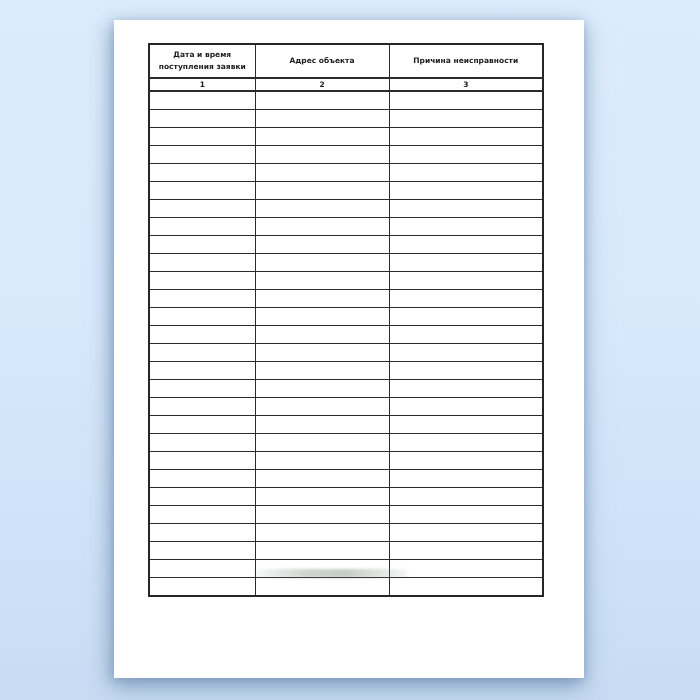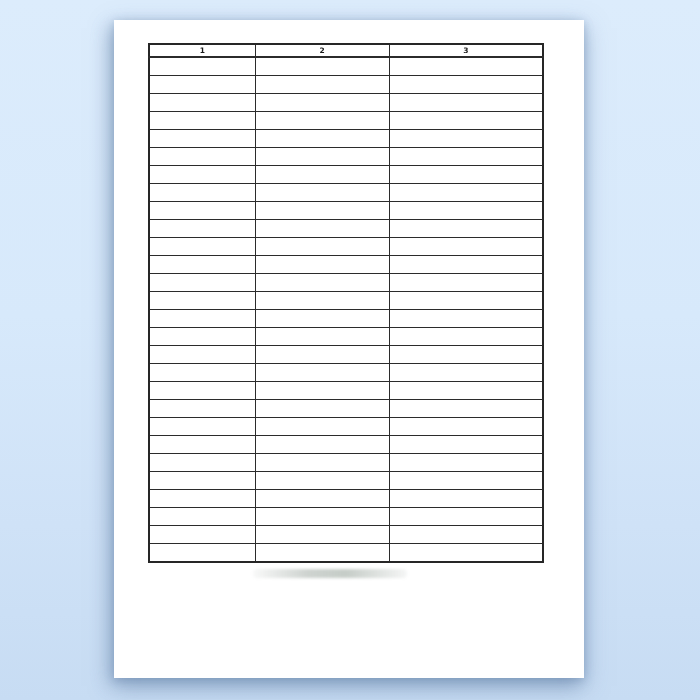--- a/index.html
+++ b/index.html
@@ -87,20 +87,25 @@
 
 <div class="paper">
 
   <table class="log-table">
     <colgroup>
       <col class="c0">
       <col class="c1">
       <col class="c2">
     </colgroup>
     <thead>
+      <tr class="header-row">
+        <th>Дата и время поступления заявки</th>
+        <th>Адрес объекта</th>
+        <th>Причина неисправности</th>
+      </tr>
       <tr class="number-row">
         <td>1</td>
         <td>2</td>
         <td>3</td>
       </tr>
     </thead>
     <tbody>
         <tr>
           <td></td>
           <td></td>

